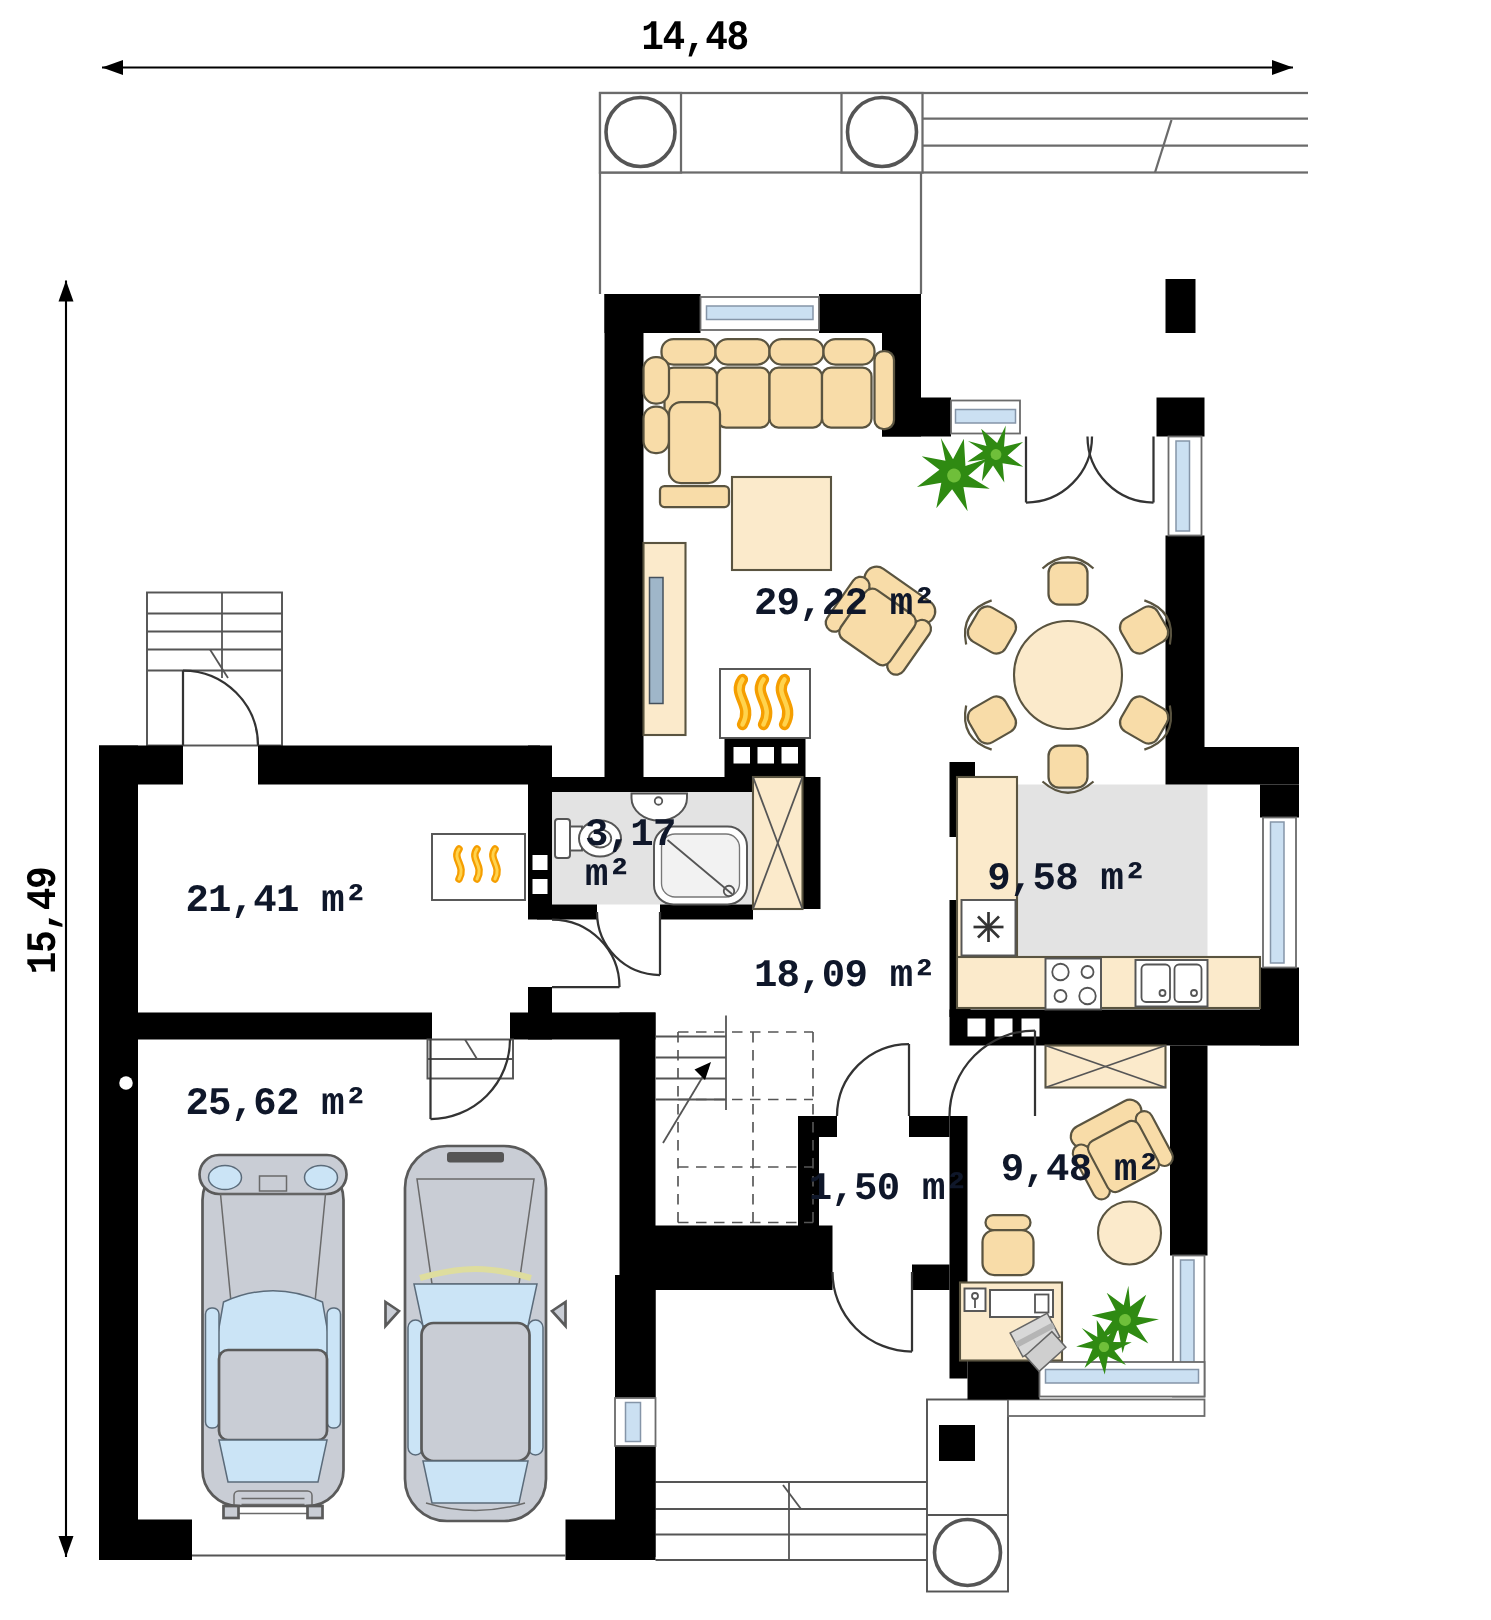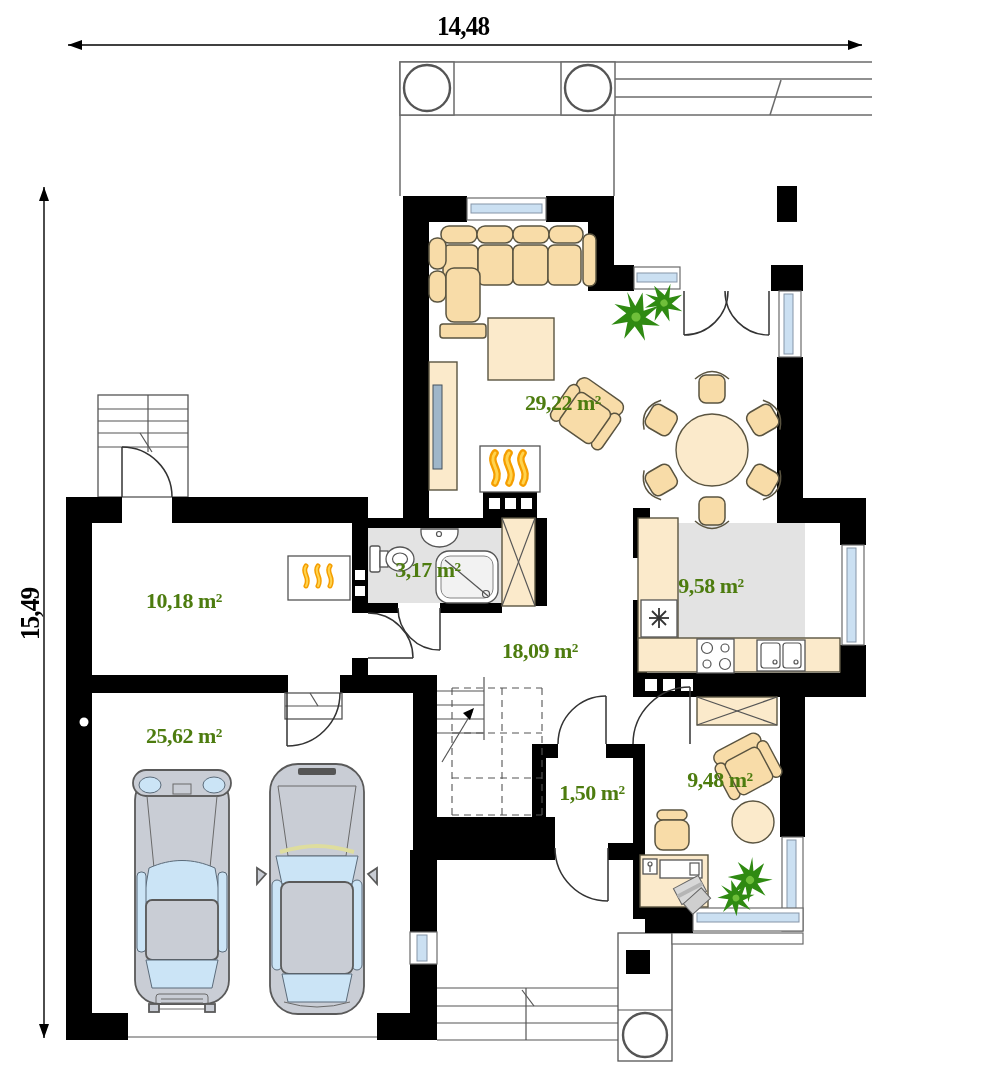--- a/index.html
+++ b/index.html
@@ -1,21 +1,21 @@
 <!DOCTYPE html>
 <html><head>
 <meta charset="utf-8">
 <style>
   html,body{margin:0;padding:0;background:#fff}
   .stage{position:relative;width:872px;height:1080px;background:#fff;
-         font-family:Liberation Serif, serif;overflow:hidden}
+         font-family:Liberation Mono, monospace;overflow:hidden}
   .stage svg{position:absolute;left:0;top:0}
   .room-label{position:absolute;transform:translate(-50%,-50%);
-    font-weight:700;font-size:22px;color:#4d7c0f;letter-spacing:-.5px;
-    white-space:nowrap;text-align:center;line-height:1.03}
+    font-weight:700;font-size:26px;color:#0f172a;letter-spacing:-.5px;
+    white-space:nowrap;line-height:1.03}
   .room-label.wrap{white-space:normal;width:76px}
   .dim-label{position:absolute;font-weight:600;font-size:28px;color:#000;letter-spacing:-1px}
   .dim-top{transform:translate(-50%,-50%) scaleX(.9)}
   .dim-left{transform:translate(-50%,-50%) rotate(-90deg) scaleX(.9)}
   
   .wall{fill:#000;stroke:none}
   .ws{fill:#fff}
   .terr{fill:#fff;stroke:#6b6b6b;stroke-width:1.5}
   .tl{stroke:#6b6b6b;stroke-width:1.5;fill:none}
   .col{fill:#fff;stroke:#555;stroke-width:2.4}
@@ -441,21 +441,21 @@
     <line class="arrowline" x1="44" y1="187" x2="44" y2="1038"></line>
     <polygon class="arrowhead" points="44,187 39,201 49,201"></polygon>
     <polygon class="arrowhead" points="44,1038 39,1024 49,1024"></polygon>
   </g>
 </svg>
 
 <div class="dim-label dim-top" style="left:463px;top:26px">14,48</div>
 <div class="dim-label dim-left" style="left:30px;top:614px">15,49</div>
 
 <div class="room-label" style="left:563px;top:403px">29,22 m²</div>
-<div class="room-label" style="left:184px;top:601px">10,18 m²</div>
+<div class="room-label" style="left:184px;top:601px">21,41 m²</div>
 <div class="room-label wrap" style="left:428px;top:570px">3,17 m²</div>
-<div class="room-label" style="left:540px;top:651px">18,09 m²</div>
+<div class="room-label" style="left:563px;top:651px">18,09 m²</div>
 <div class="room-label" style="left:711px;top:586px">9,58 m²</div>
 <div class="room-label" style="left:184px;top:736px">25,62 m²</div>
 <div class="room-label" style="left:592px;top:793px">1,50 m²</div>
 <div class="room-label" style="left:720px;top:780px">9,48 m²</div>
 
 </div>
 
 </body></html>

